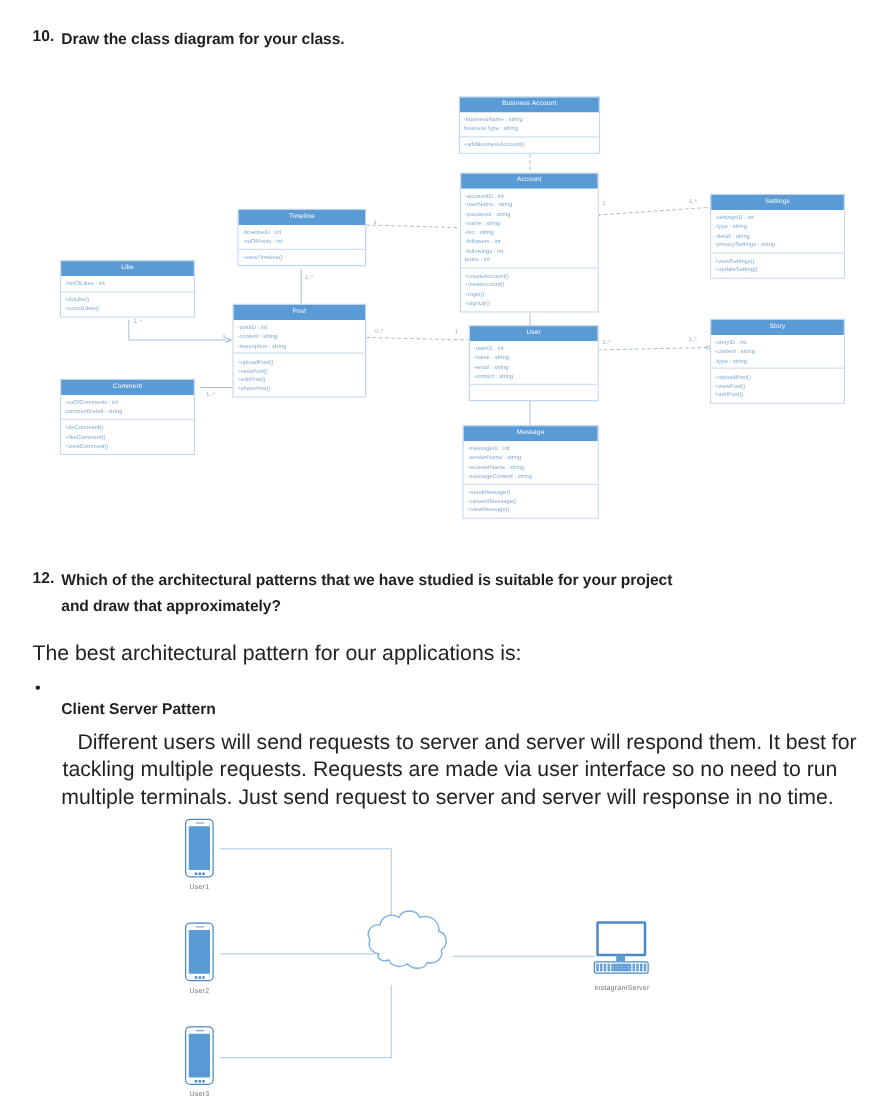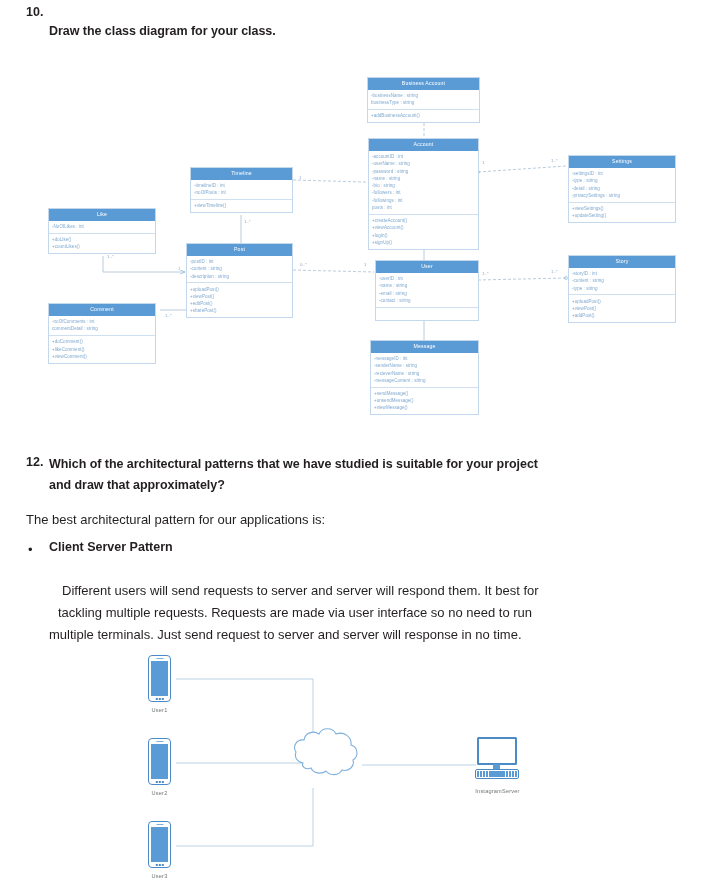--- a/index.html
+++ b/index.html
@@ -24,34 +24,35 @@
     letter-spacing: -0.05px;
     line-height: 1.45;
   }
   .q-num {
     position: absolute;
     font-size: 12.5px;
     font-weight: bold;
   }
   .body-text {
     position: absolute;
-    font-size: 13px;
+    font-size: 17px;
     line-height: 1.62;
     color: #231f20;
   }
   .bullet-dot {
     position: absolute;
     font-size: 13px;
     line-height: 1;
     color: #231f20;
   }
   .bullet-label {
     position: absolute;
     font-size: 12.5px;
     font-weight: bold;
+    margin-top: 20px;
   }
 
   
   #class-diagram {
     position: absolute;
     left: 0;
     top: 60px;
     width: 708px;
     height: 370px;
   }
@@ -196,21 +197,21 @@
     position: absolute;
     left: 0; top: 0;
     width: 708px;
     height: 240px;
     overflow: visible;
   }
 </style>
 </head>
 <body>
 
-<div class="q-num" style="left:26px; top:5px;">10.</div>
+<div class="q-num" style="left:26px; top:22px;">10.</div>
 <div class="q-heading" style="left:49px; top:22px;">Draw the class diagram for your class.</div>
 
 <div id="class-diagram">
 
   <svg class="edges" viewBox="0 0 708 370">
     <defs>
       <marker id="arrowOpen" markerWidth="7" markerHeight="7" refX="6" refY="3" orient="auto" markerUnits="strokeWidth">
         <path d="M0,0.4 L6,3 L0,5.6" fill="none" stroke="#8fb3d4" stroke-width="0.9"></path>
       </marker>
       <marker id="dotEnd" markerWidth="6" markerHeight="6" refX="3" refY="3" orient="auto" markerUnits="strokeWidth">
@@ -396,21 +397,21 @@
 <div class="q-num" style="left:26px; top:455px;">12.</div>
 <div class="q-heading" style="left:49px; top:455px;">Which of the architectural patterns that we have studied is suitable for your project</div>
 <div class="q-heading" style="left:49px; top:476px;">and draw that approximately?</div>
 
 <div class="body-text" style="left:26px; top:509px;">The best architectural pattern for our applications is:</div>
 
 <div class="bullet-dot" style="left:28px; top:543px;">•</div>
 <div class="bullet-label" style="left:49px; top:540px;">Client Server Pattern</div>
 
 <div class="body-text" style="left:62px; top:580px;">Different users will send requests to server and server will respond them. It best for</div>
-<div class="body-text" style="left:58px; top:602px;text-align:right;">tackling multiple requests. Requests are made via user interface so no need to run</div>
+<div class="body-text" style="left:50px; top:602px;text-align:right;">tackling multiple requests. Requests are made via user interface so no need to run</div>
 <div class="body-text" style="left:49px; top:624px;text-align:center;">multiple terminals. Just send request to server and server will response in no time.</div>
 
 <div id="cs-diagram">
   <svg class="cs-edges" viewBox="0 0 708 240">
     <g stroke="#b9d2e6" fill="none" stroke-width="1">
 
       <path d="M176,34 L313,34 L313,93"></path>
 
       <path d="M176,118 L303,118"></path>
 

